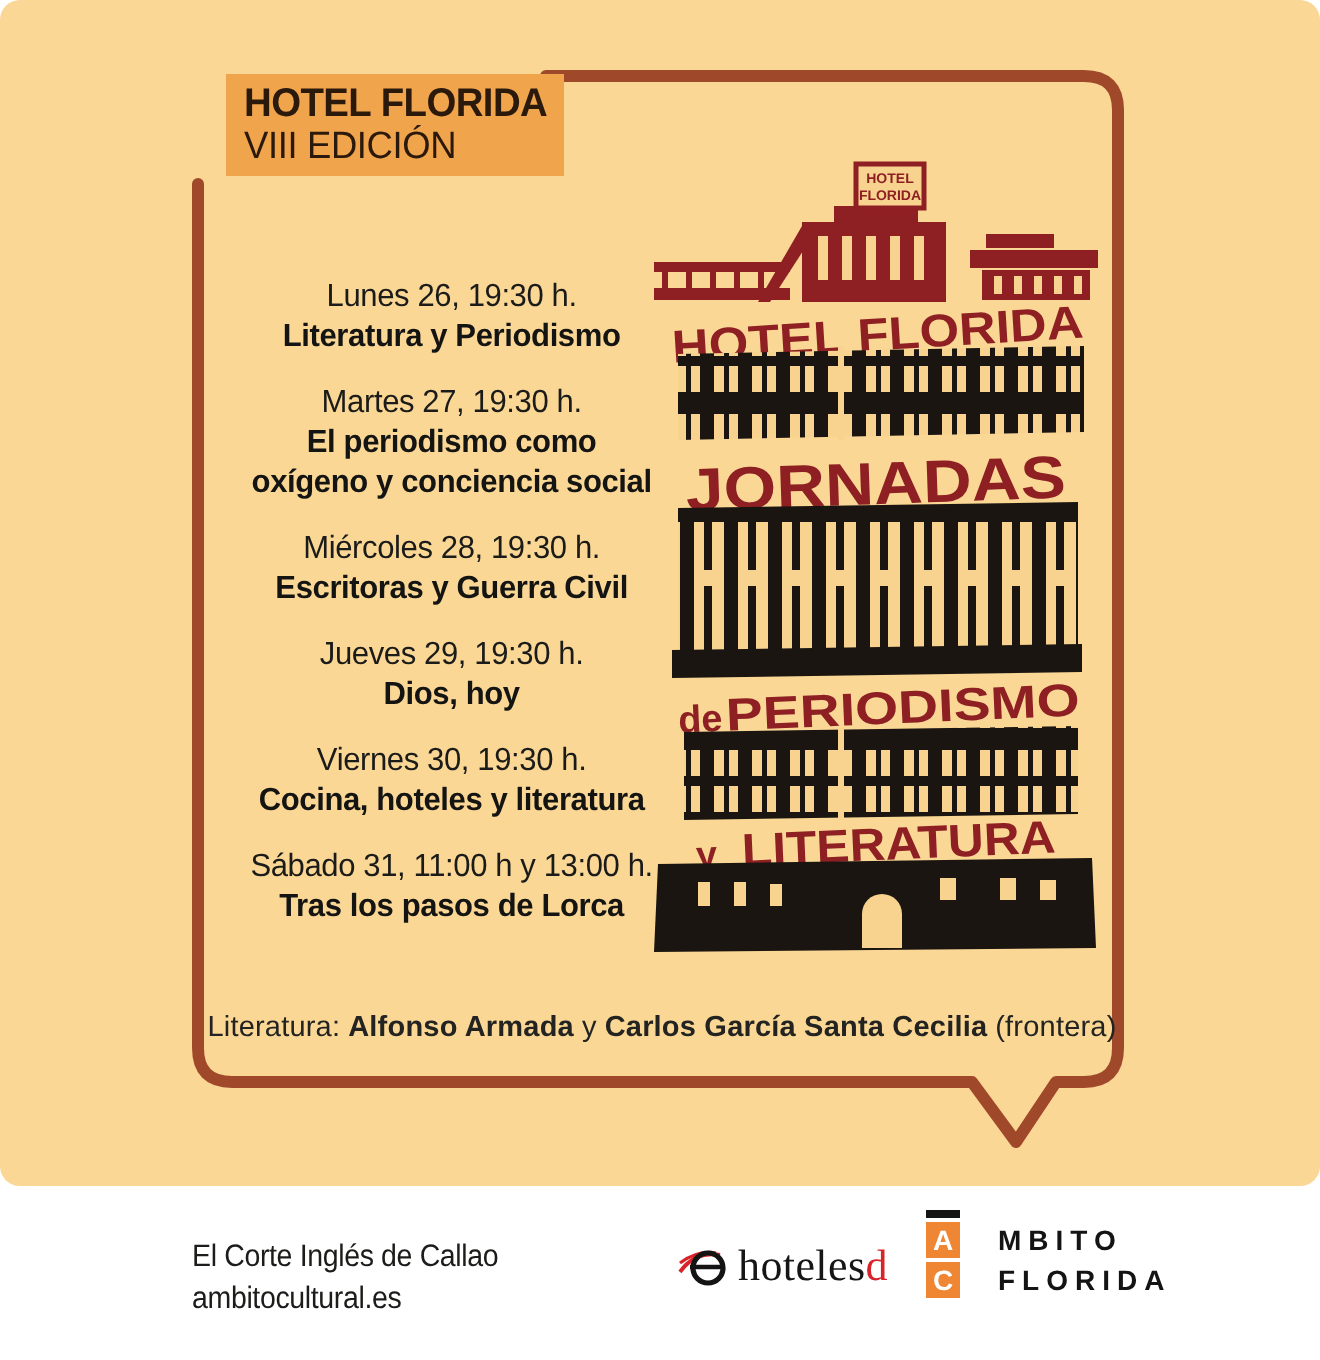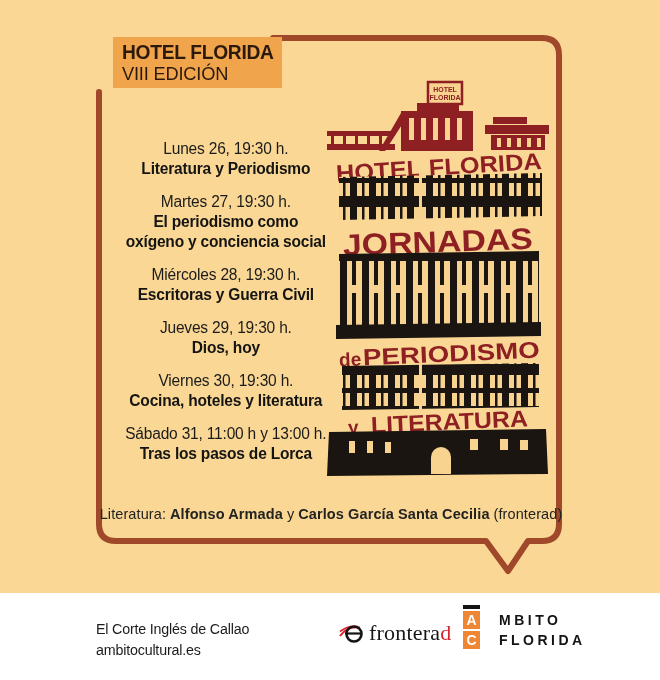--- a/index.html
+++ b/index.html
@@ -4,20 +4,21 @@
 <style>
   html,body{margin:0;padding:0;}
   body{
     width:660px;height:680px;position:relative;overflow:hidden;
     background:#ffffff;
     font-family:"Liberation Sans", sans-serif;
   }
   .poster{
     position:absolute;left:0;top:0;width:660px;height:593px;
     background:#FAD795;
+    border-radius:10px;
   }
   .bubble-svg{position:absolute;left:0;top:0;z-index:1;}
 
   
   .title-box{
     position:absolute;left:113px;top:37px;width:169px;height:51px;
     background:#F0A44C;z-index:2;
     padding:0;box-sizing:border-box;
   }
   .title-box .l1{
@@ -215,37 +216,37 @@
         <rect x="34" y="366" width="6" height="12"></rect>
           <rect x="52" y="366" width="6" height="12"></rect>
         <rect x="70" y="367" width="6" height="11"></rect>
           <rect x="155" y="364" width="8" height="11"></rect>
         <rect x="185" y="364" width="8" height="11"></rect>
           <rect x="205" y="365" width="8" height="10"></rect>
       </g>
     </svg>
   </div>
 
-  <div class="coordinators"><span>Literatura:</span><span class="sp"></span><b>Alfonso Armada</b><span class="sp"></span><span>y</span><span class="sp"></span><b>Carlos García Santa Cecilia</b><span class="sp"></span><span>(fronterad)</span></div>
+  <div class="coordinators"><span>Literatura:</span><span class="sp"></span><b>Alfonso Armada</b><span class="sp"></span><span>y</span><span class="sp"></span><b>Carlos García Santa Cecilia</b><span class="sp"></span><span>(frontera)</span></div>
 </div>
 
 <div class="footer">
   <div class="footer-left">
     <div>El Corte Inglés de Callao</div>
     <div>ambitocultural.es</div>
   </div>
 
   <div class="fronterad">
     <svg width="28" height="28" viewBox="0 0 28 28">
       <path d="M1 17 C6 10 12 7 21 8.5" fill="none" stroke="#D8232A" stroke-width="2"></path>
       <path d="M1 12.5 C7 8 13 6.5 19 7.5" fill="none" stroke="#D8232A" stroke-width="1.6"></path>
       <circle cx="15" cy="15" r="7.5" fill="none" stroke="#141414" stroke-width="2.6"></circle>
       <line x1="6" y1="14.5" x2="22.5" y2="14.5" stroke="#141414" stroke-width="2.2"></line>
     </svg>
-    <span class="ftext">frontera</span>
+    <span class="ftext">hoteles</span>
       <span class="fd">d</span>
   </div>
 
   <div class="ambito">
     <div class="ac-macron"></div>
     <div class="ac-row">
       <div class="ac-box">A</div>
       <div class="ac-rest">MBITO</div>
     </div>
     <div class="ac-row">

